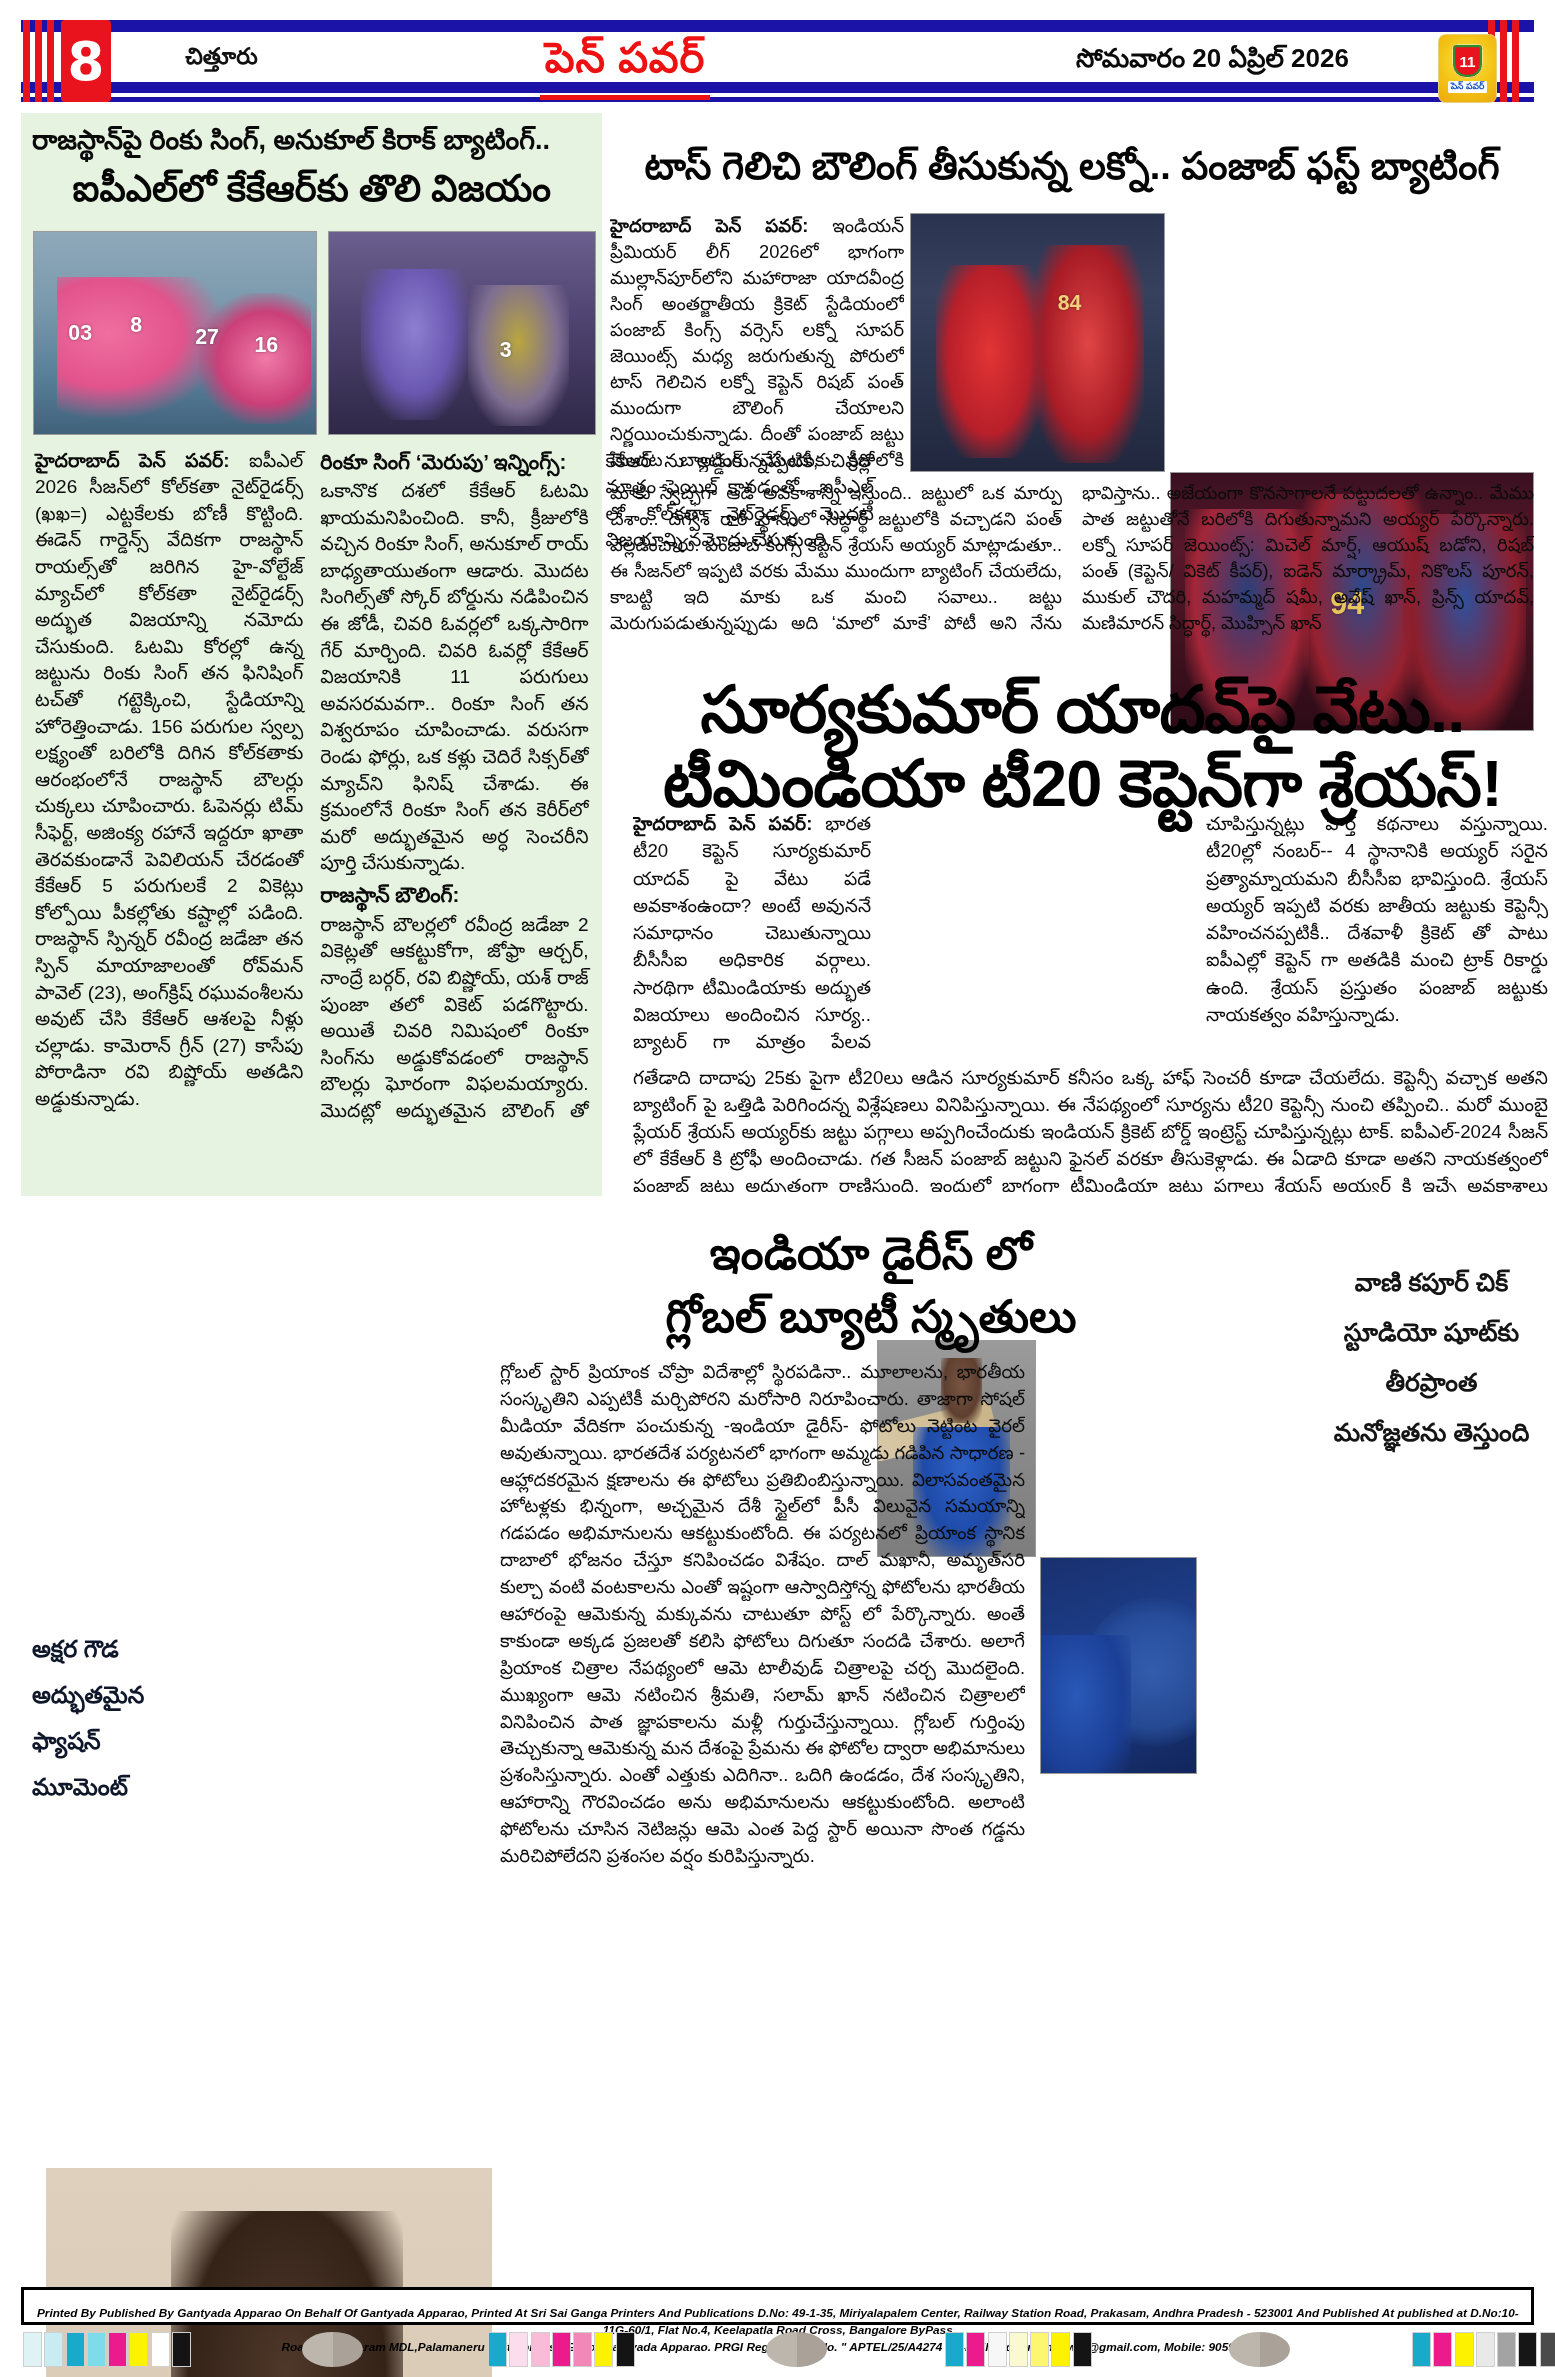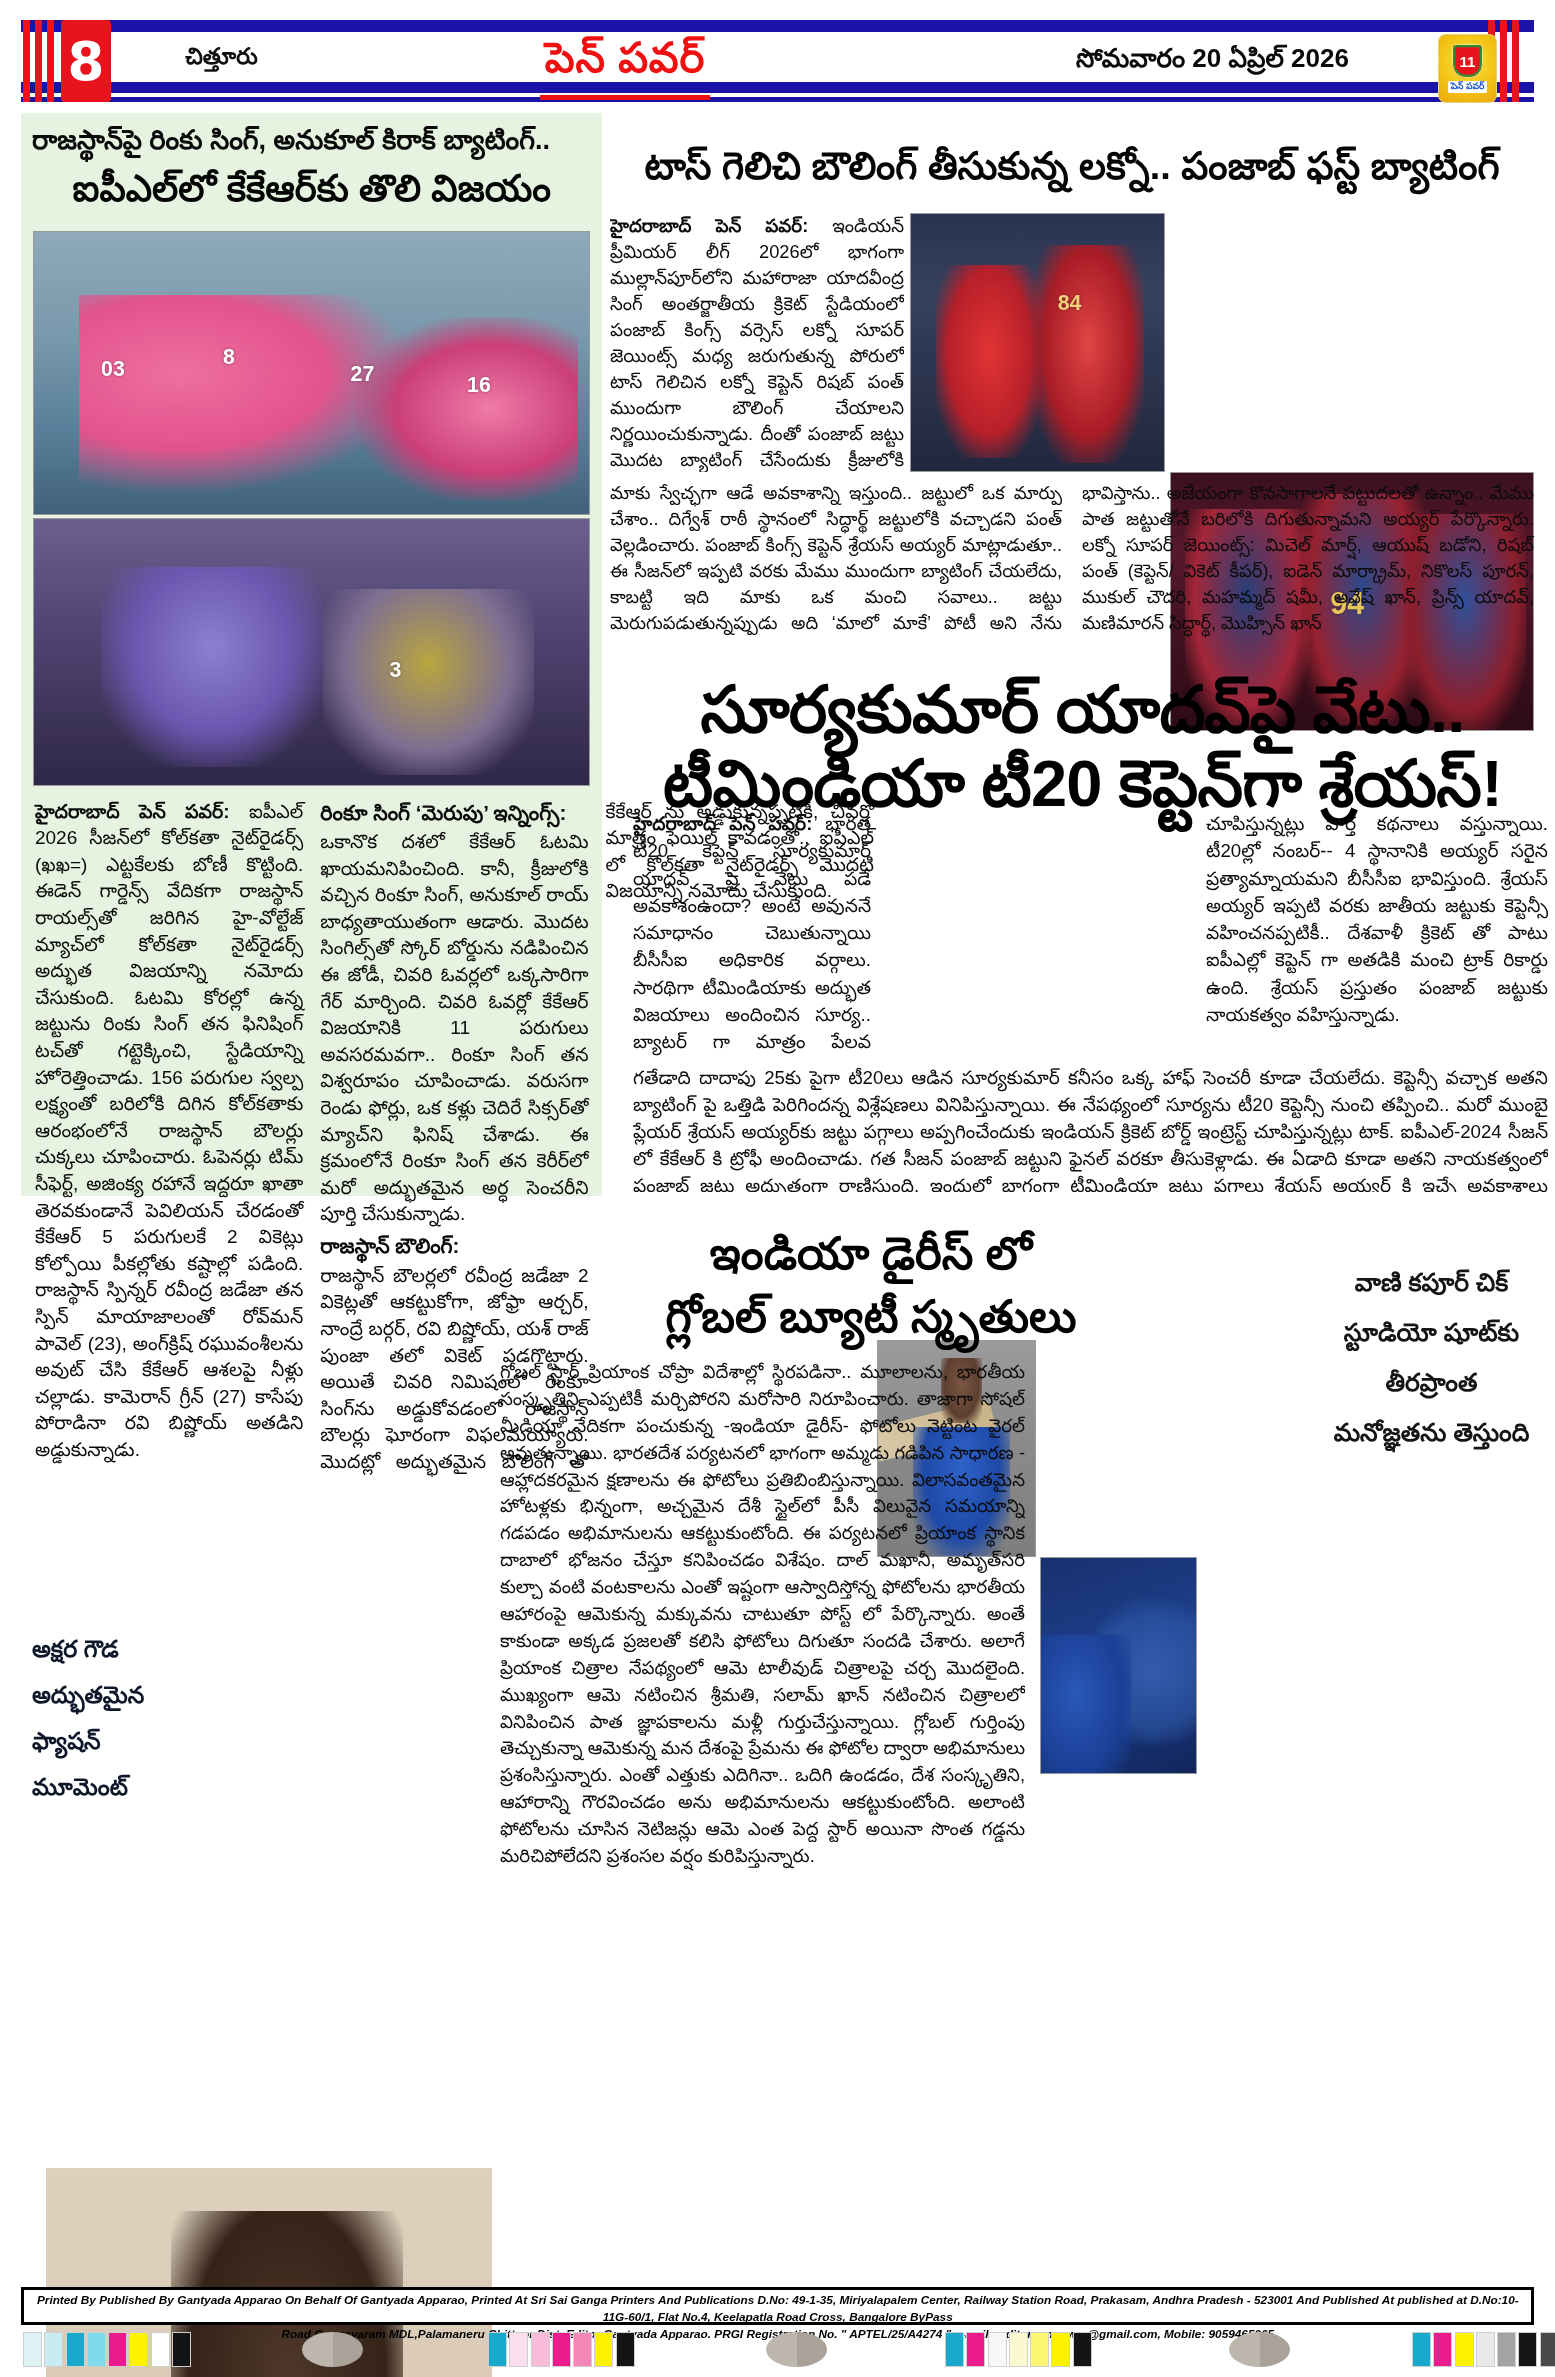--- a/index.html
+++ b/index.html
@@ -23,21 +23,21 @@
 
   
   .dateline { font-weight:800; }
   .bodytext { text-align:justify; color:#0b0b0b; }
   .subhead { font-weight:800; font-size:20.6px; margin:4.6px 0 1.5px 0; }
 
   
   #kkr-panel { background:#e7f3e1; }
   #kkr-kicker { font-size:27px; font-weight:800; padding:12.2px 10.7px 0 10.7px; color:#0a0a0a; }
   #kkr-headline { font-size:37px; font-weight:800; text-align:center; padding-top:6.1px; color:#050505; }
-  #kkr-photos { display:flex; gap:3px; padding:12.2px 12.2px 0 12.2px;flex-direction:column; }
+  #kkr-photos { display:flex; gap:11px; padding:12.2px 12.2px 0 12.2px; }
   .photo { position:relative; overflow:hidden; border:0.8px solid #9a9a9a; }
   #kkr-body { margin:12.2px 13.7px 0 13.7px; height:686px; column-count:2; column-gap:17px; font-size:19px; line-height:1.40; }
 
   
   #photo-kkr1 { flex:0 0 284px; height:204px; background:linear-gradient(180deg,#8fa9ba 0%,#7b9aad 35%,#59809a 70%,#41617a 100%); }
   #photo-kkr1 .blob1 { position:absolute; left:8%; top:22%; width:60%; height:70%; background:radial-gradient(ellipse at 30% 40%, #ef6fa0 0%, #e2538c 45%, transparent 72%); }
   #photo-kkr1 .blob2 { position:absolute; right:2%; top:30%; width:40%; height:65%; background:radial-gradient(ellipse at 60% 50%, #f07aa8 0%, #cb3f78 50%, transparent 75%); }
   .jersey-num { position:absolute; color:#fff; font-weight:800; font-size:21.3px; text-shadow:0 0 3px #00000066; }
   #photo-kkr1 .jersey-num:nth-child(1){ left:12%; top:44%; }
   #photo-kkr1 .jersey-num:nth-child(2){ left:34%; top:40%; }
@@ -76,21 +76,21 @@
 
   
   #photo-akshara { background:linear-gradient(180deg,#ded0bd 0%,#d8c7b2 40%,#cbb8a2 100%); }
   #photo-akshara .hair { position:absolute; left:28%; top:4%; width:52%; height:34%; background:radial-gradient(ellipse at 50% 45%, #4e382a 0%, #352318 60%, transparent 88%); }
   #akshara-caption { font-size:23.6px; font-weight:800; color:#0f172a; line-height:1.95; }
   #beauty-headline { font-size:45px; font-weight:800; text-align:center; line-height:1.4; color:#000; }
   #beauty-body { font-size:18.3px; line-height:1.47; }
   #vaani-caption { font-size:25px; font-weight:800; text-align:center; color:#151515; line-height:2.0; }
 
   
-  #imprint { border:3px solid #000; background:#fff; text-align:center; font-style:italic; font-weight:700; font-size:11.8px; line-height:1.45; padding-top:2px; color:#000; }
+  #imprint { border:3px solid #000; background:#fff; text-align:center; font-style:italic; font-weight:700; font-size:11.8px; line-height:1.45; padding-top:15px; color:#000; }
   .swatch-row { display:flex; gap:2.3px; }
   .swatch { width:19px; height:35px; border:0.8px solid #cfcfcf; }
   .reg-oval { background:linear-gradient(90deg,#bdb6ad 0 50%, #aaa298 50% 100%); border-radius:50%; }
 </style>
 </head>
 <body>
 
 <div id="page">
 
   <div class="abs blue-bar" style="left:21.3px;top:20px;width:1513px;height:12.2px;"></div>

